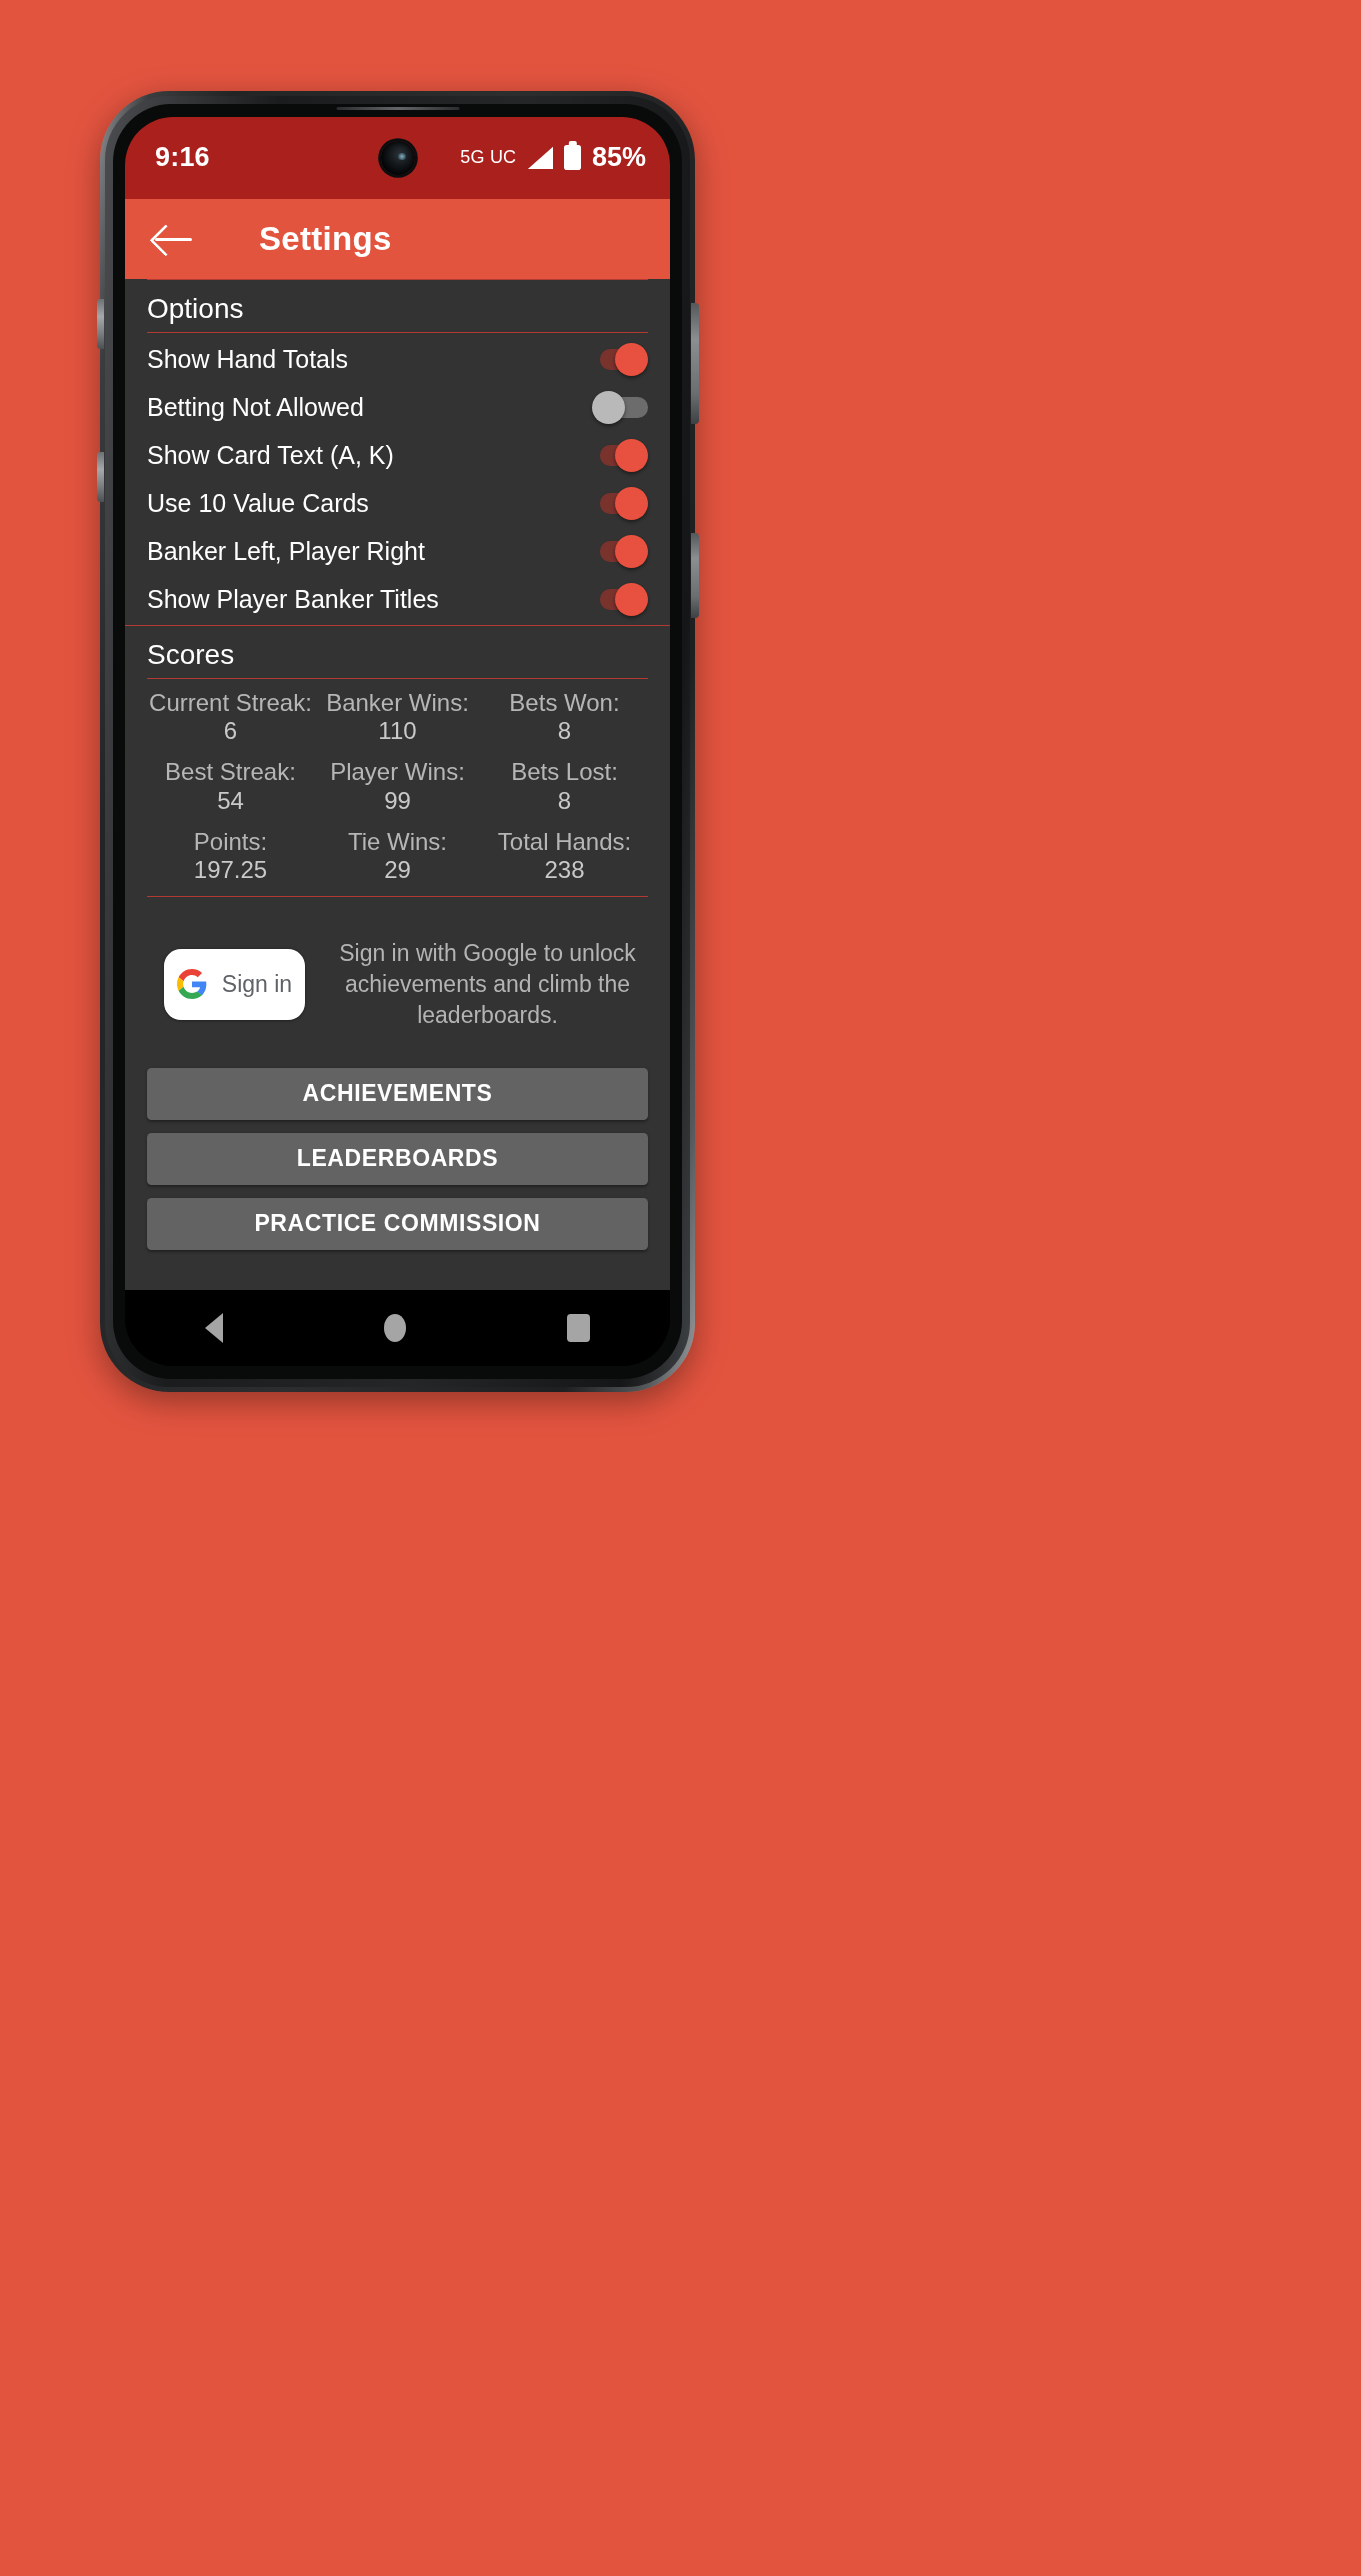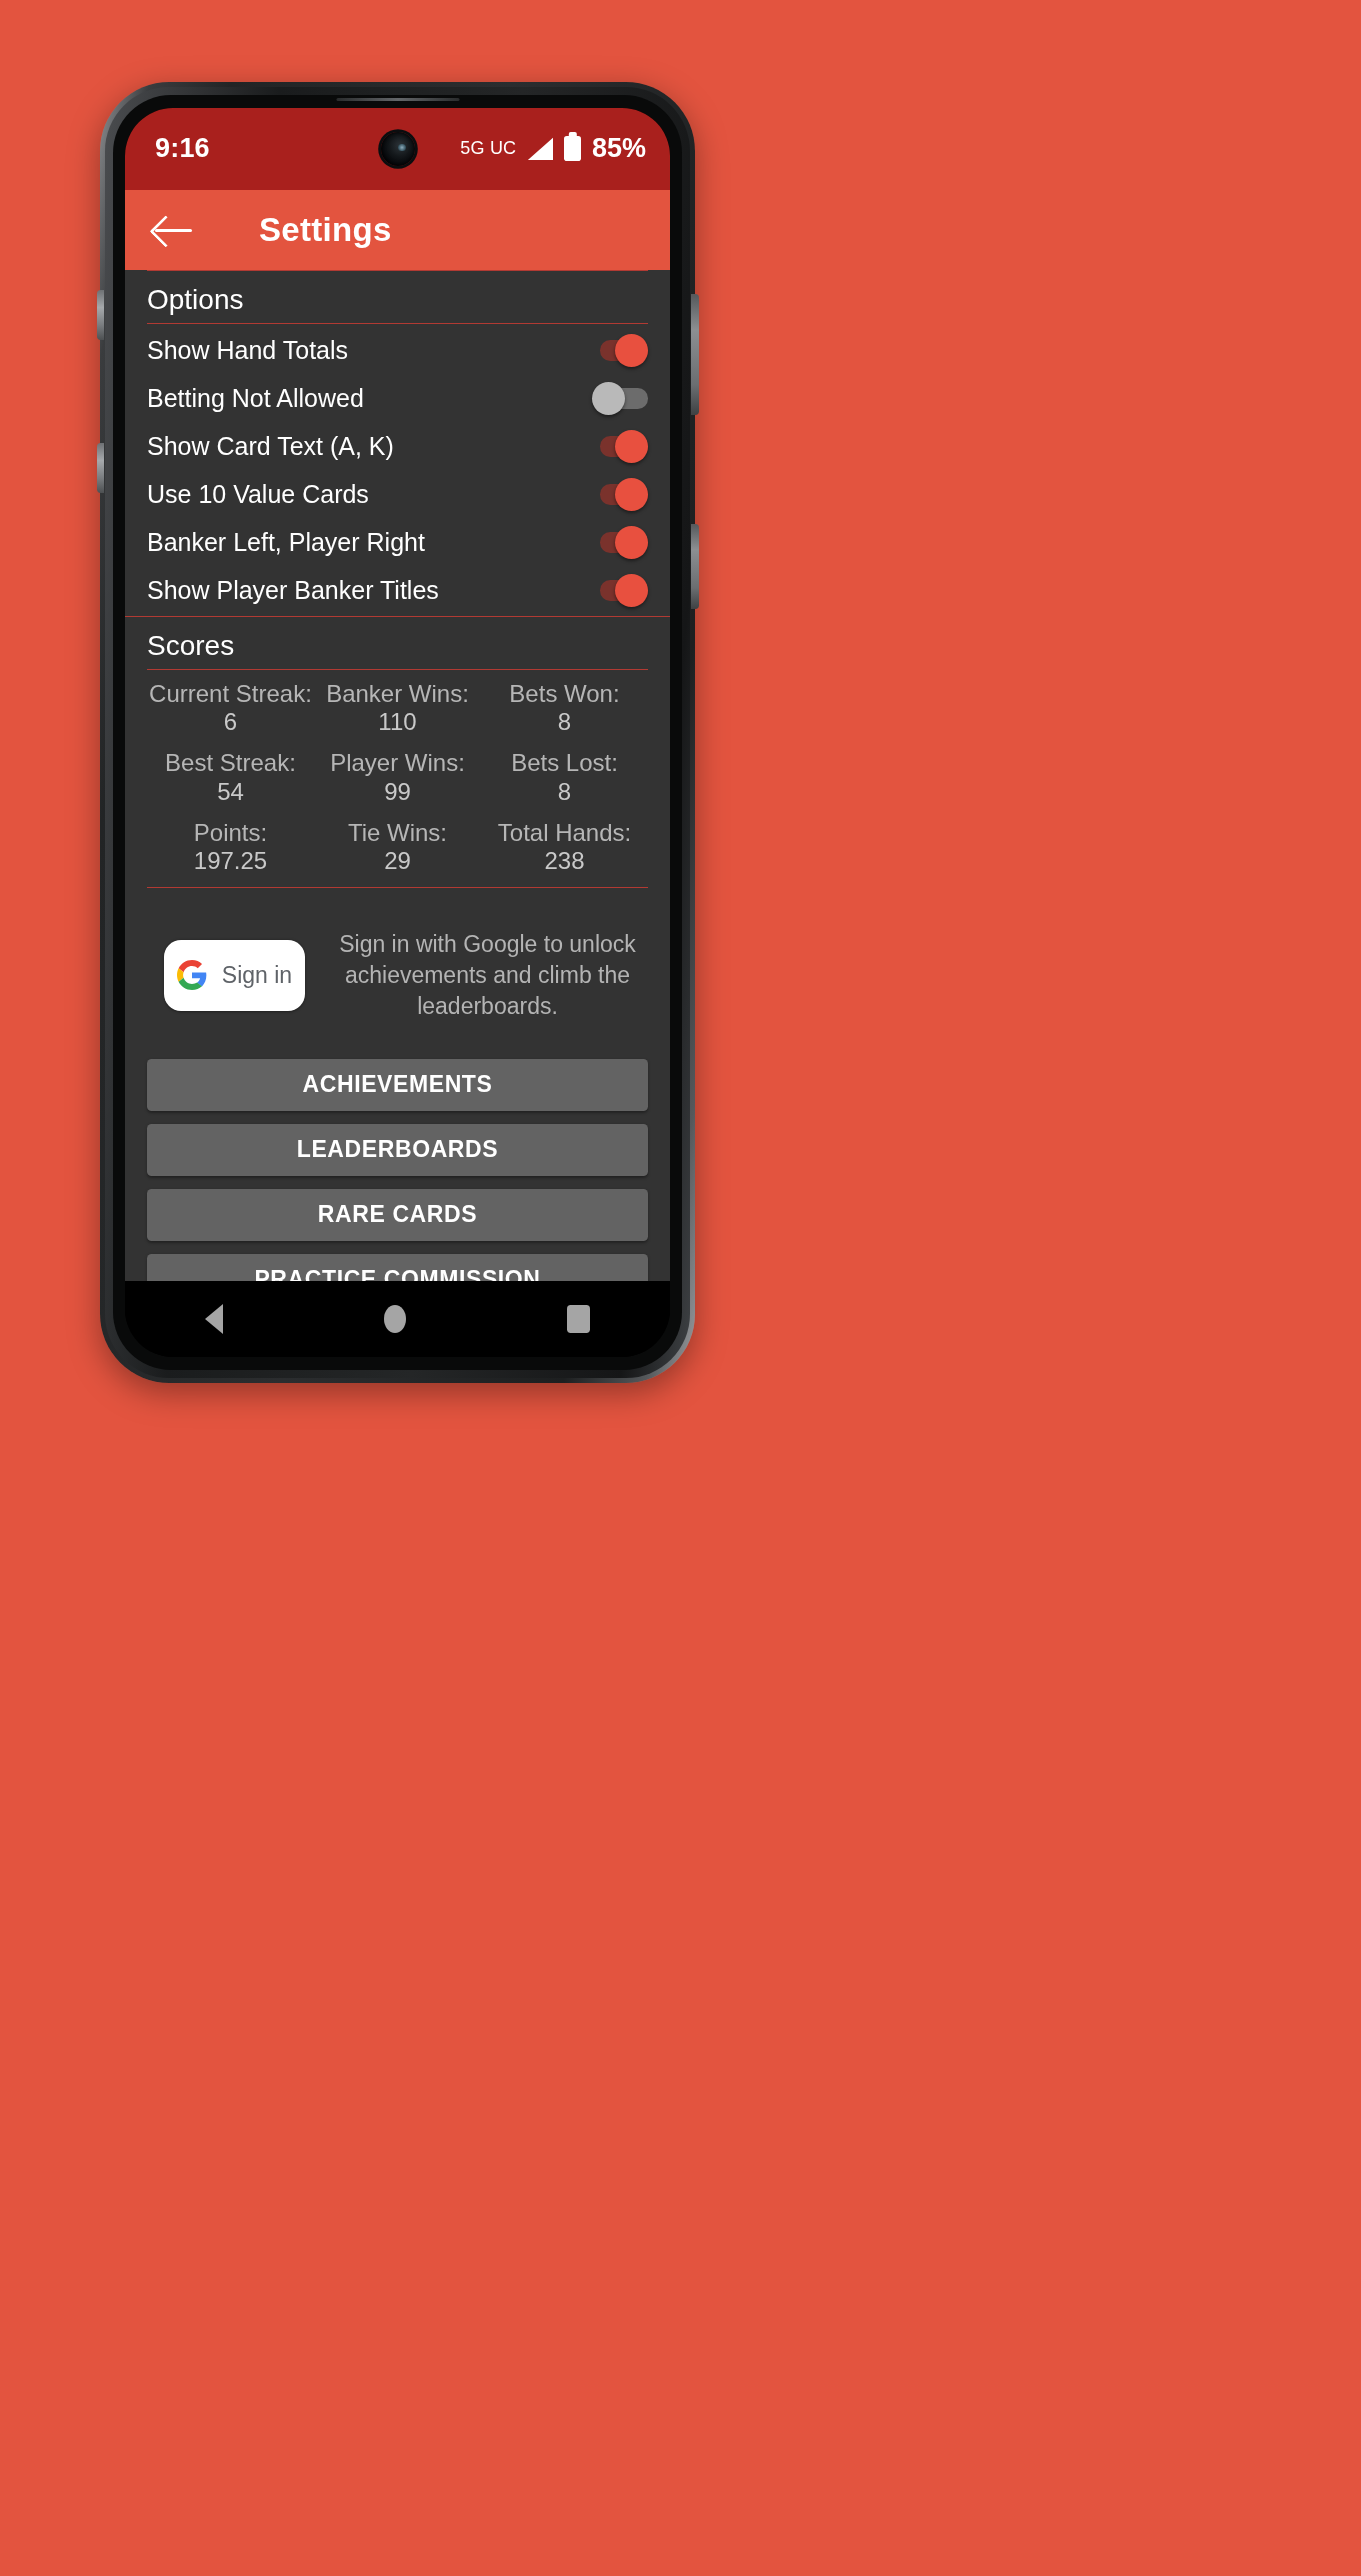--- a/index.html
+++ b/index.html
@@ -6,21 +6,21 @@
   html,body{
     width:1361px; height:2576px;
     background:#e3543f;
     font-family:"Liberation Sans", sans-serif;
     overflow:hidden;
   }
   #stage{ position:relative; width:1361px; height:2576px; background:#e3543f; }
 
   
   .phone-outer{
-    position:absolute; left:100px; top:82px;
+    position:absolute; left:100px; top:91px;
     width:595px; height:1301px;
     border-radius:69px;
     background:linear-gradient(100deg,#8f9194 0%,#3a3c3e 6%,#222425 16%,#2b2d2f 50%,#1d1f20 84%,#55585b 94%,#9a9da0 100%);
     box-shadow:0 9.3px 32px rgba(0,0,0,.35);
   }
   .phone-mid{
     position:absolute; left:4.6px; top:4.6px; right:4.6px; bottom:4.6px;
     border-radius:64px;
     background:linear-gradient(95deg,#4a4c4f,#1a1c1d 25%,#242627 60%,#151617 90%,#3e4144);
   }
@@ -293,21 +293,20 @@
                   <path fill="#34A853" d="M24 48c6.48 0 11.93-2.13 15.89-5.81l-7.73-6c-2.15 1.45-4.92 2.3-8.16 2.3-6.26 0-11.57-4.22-13.47-9.91l-7.98 6.19C6.51 42.62 14.62 48 24 48z"></path>
                 </svg>
                 <span class="gsi-text">Sign in</span>
               </div>
               <div class="gsi-desc">Sign in with Google to unlock achievements and climb the leaderboards.</div>
             </div>
 
             <div class="btn-stack">
               <div class="big-btn">ACHIEVEMENTS</div>
               <div class="big-btn">LEADERBOARDS</div>
-              <div class="big-btn">RARE CARDS</div>
               <div class="big-btn">PRACTICE COMMISSION</div>
 
             </div>
 
           </div>
 
           <div class="navbar">
             <span class="nav-back"></span>
             <span class="nav-home"></span>
             <span class="nav-recent"></span>

